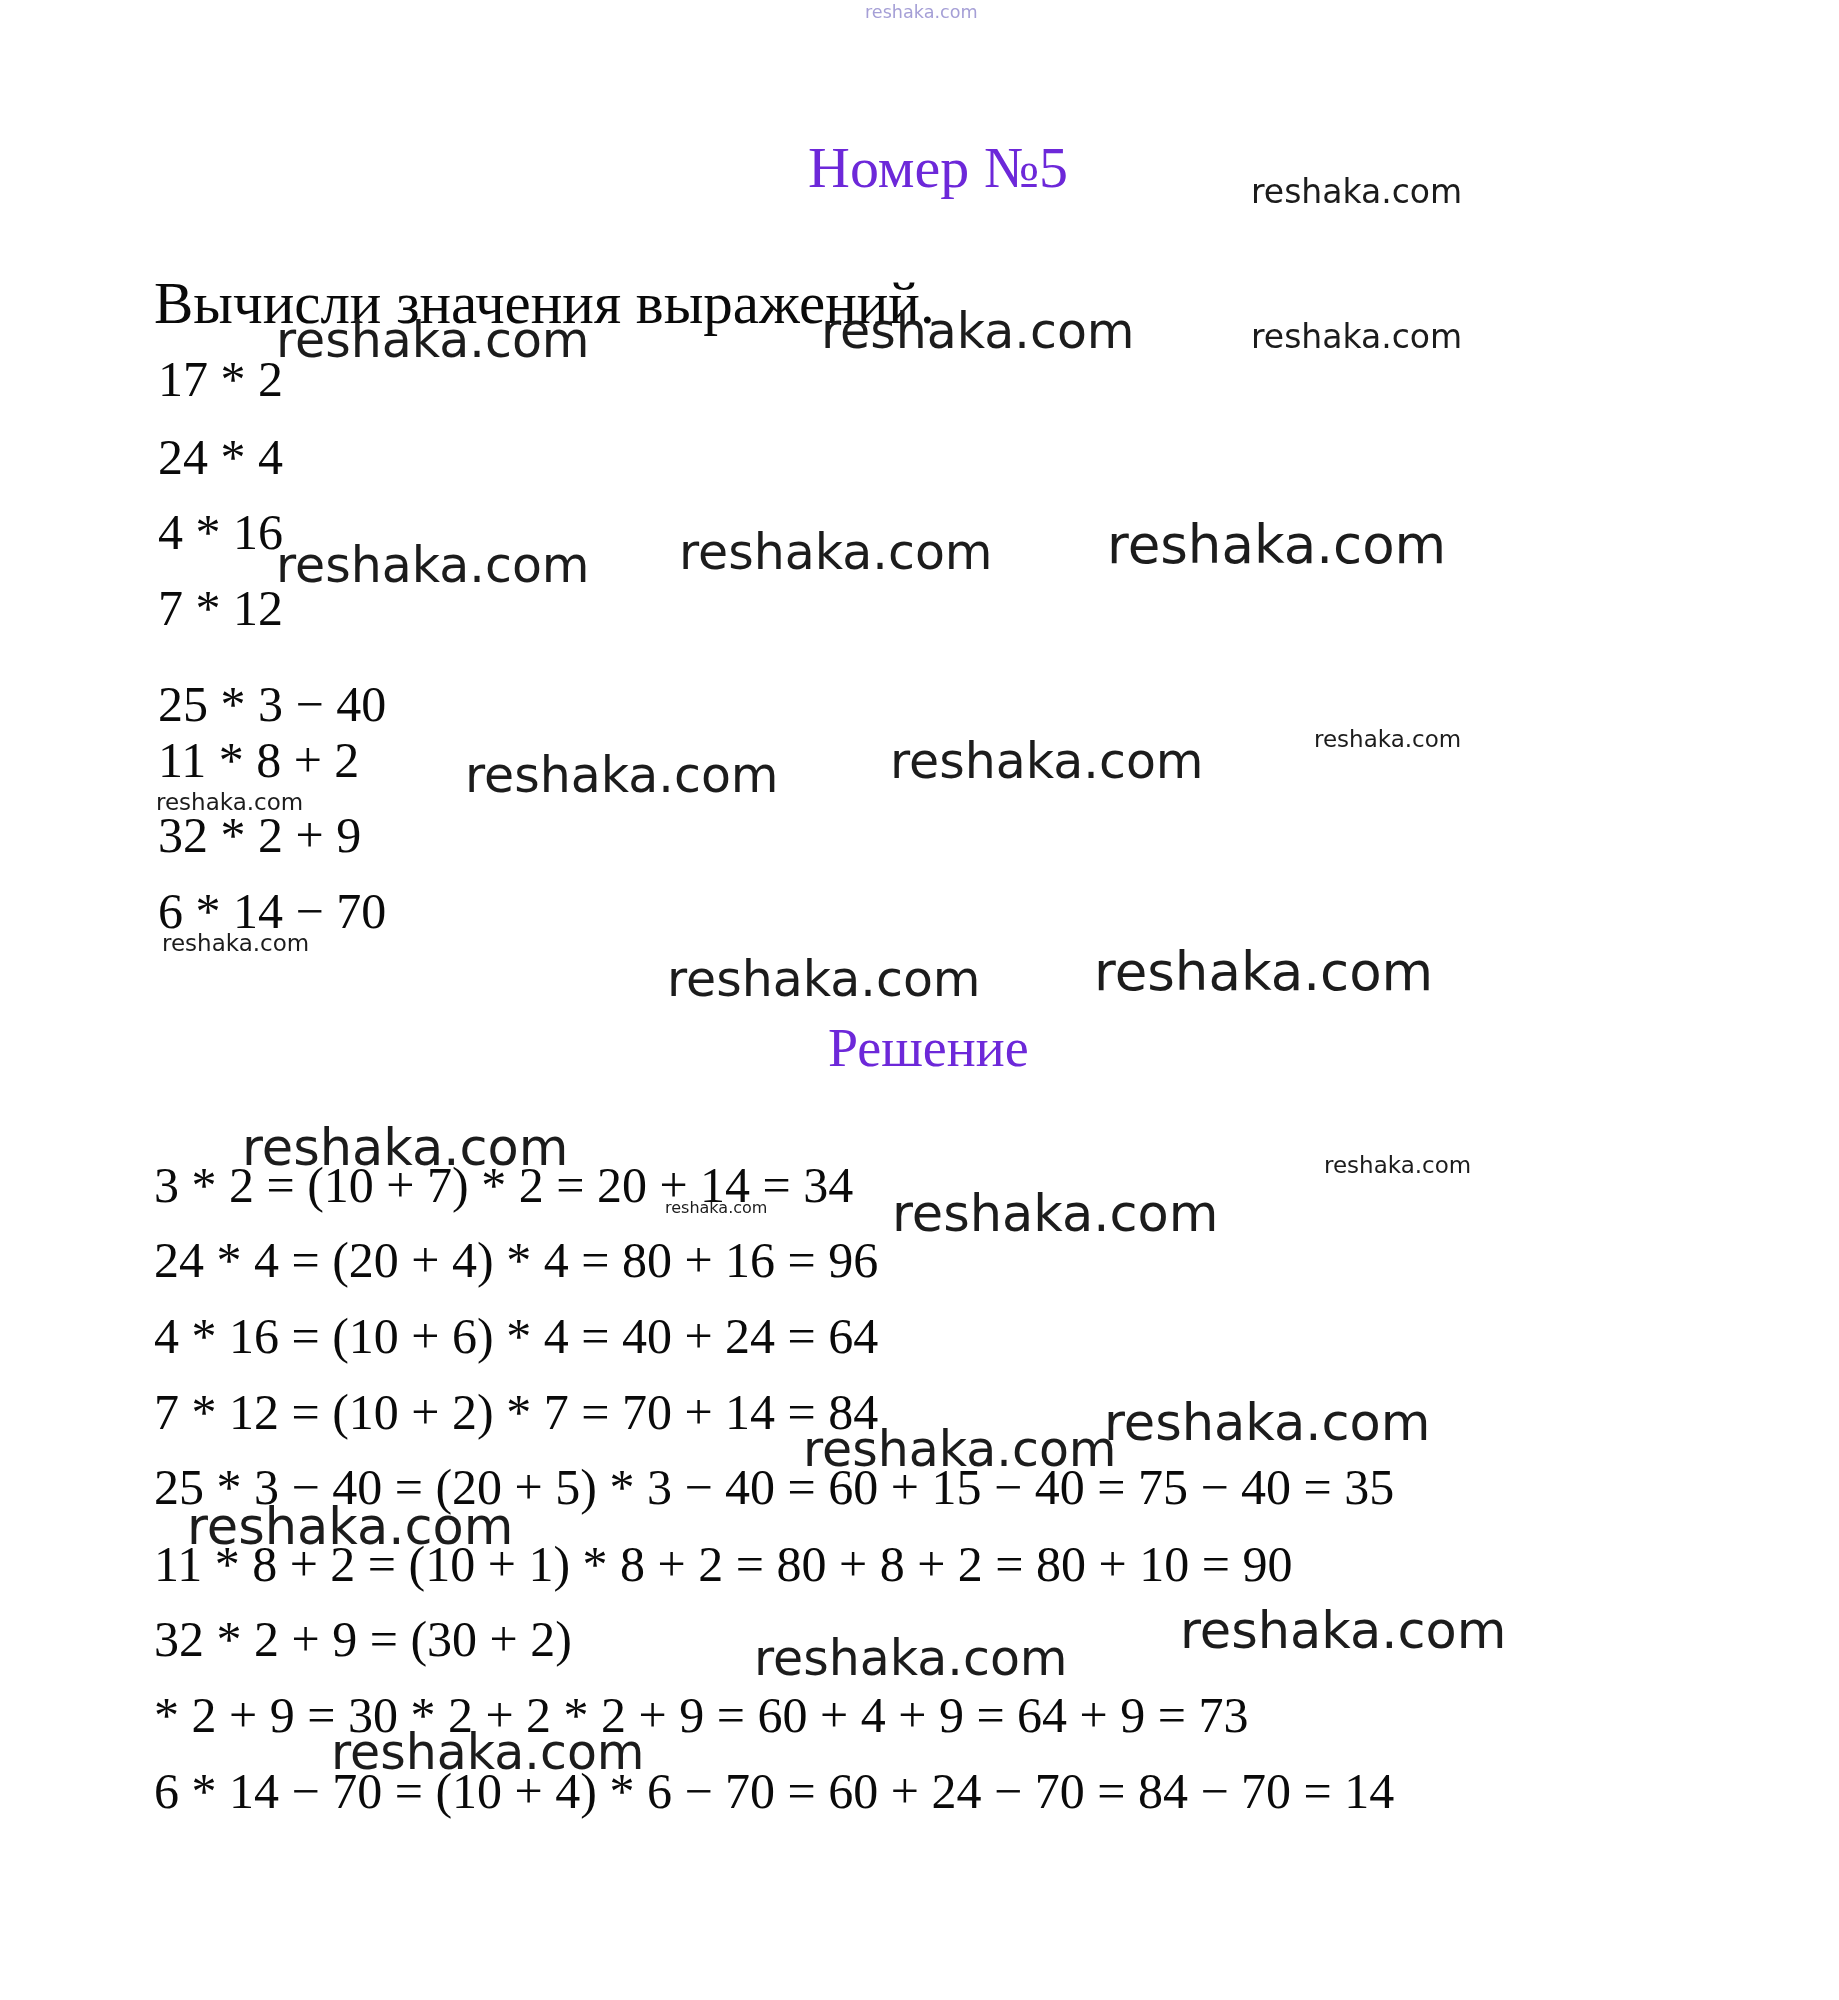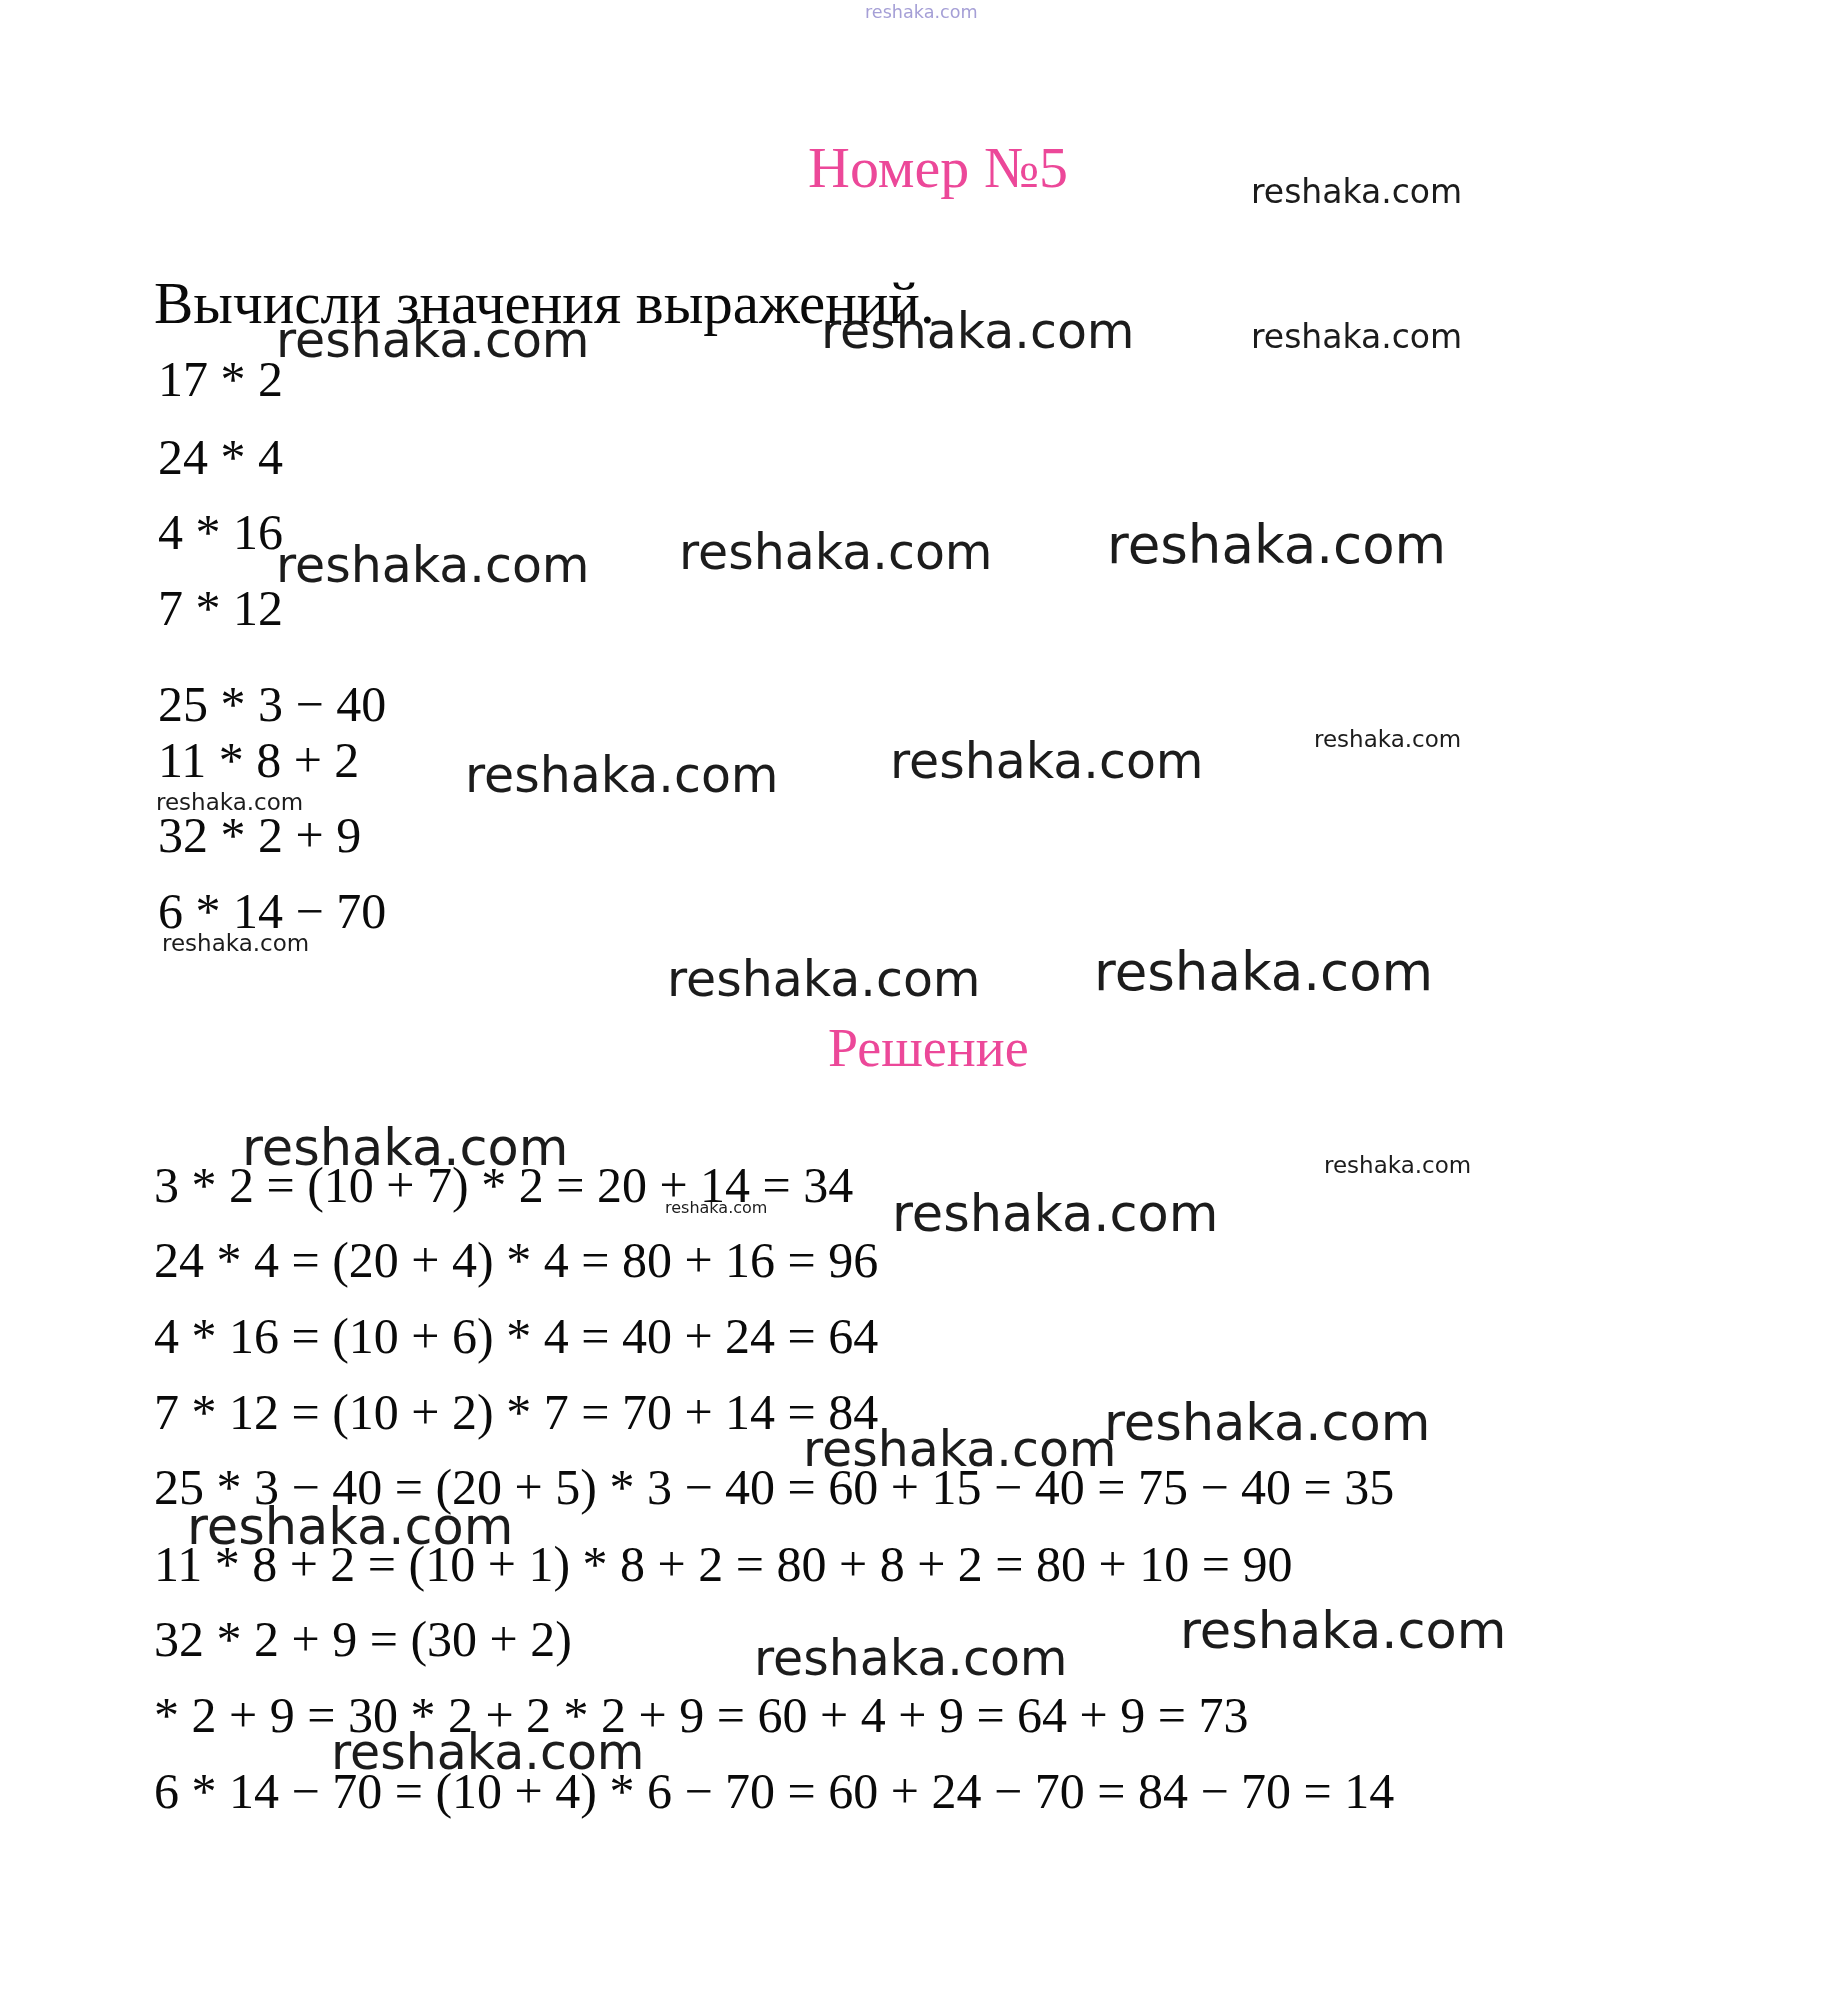--- a/index.html
+++ b/index.html
@@ -20,21 +20,21 @@
     line-height: 1;
     white-space: nowrap;
     color: #0a0a0a;
   }
   .title {
     position: absolute;
     font-family: "Liberation Serif", serif;
     font-size: 58px;
     line-height: 1;
     white-space: nowrap;
-    color: #ec4899;
+    color: #6d28d9;
     font-weight: normal;
   }
   .wm {
     position: absolute;
     font-family: "DejaVu Sans", sans-serif;
     line-height: 1;
     white-space: nowrap;
     color: #1c1c1c;
   }
   .wm-top {

